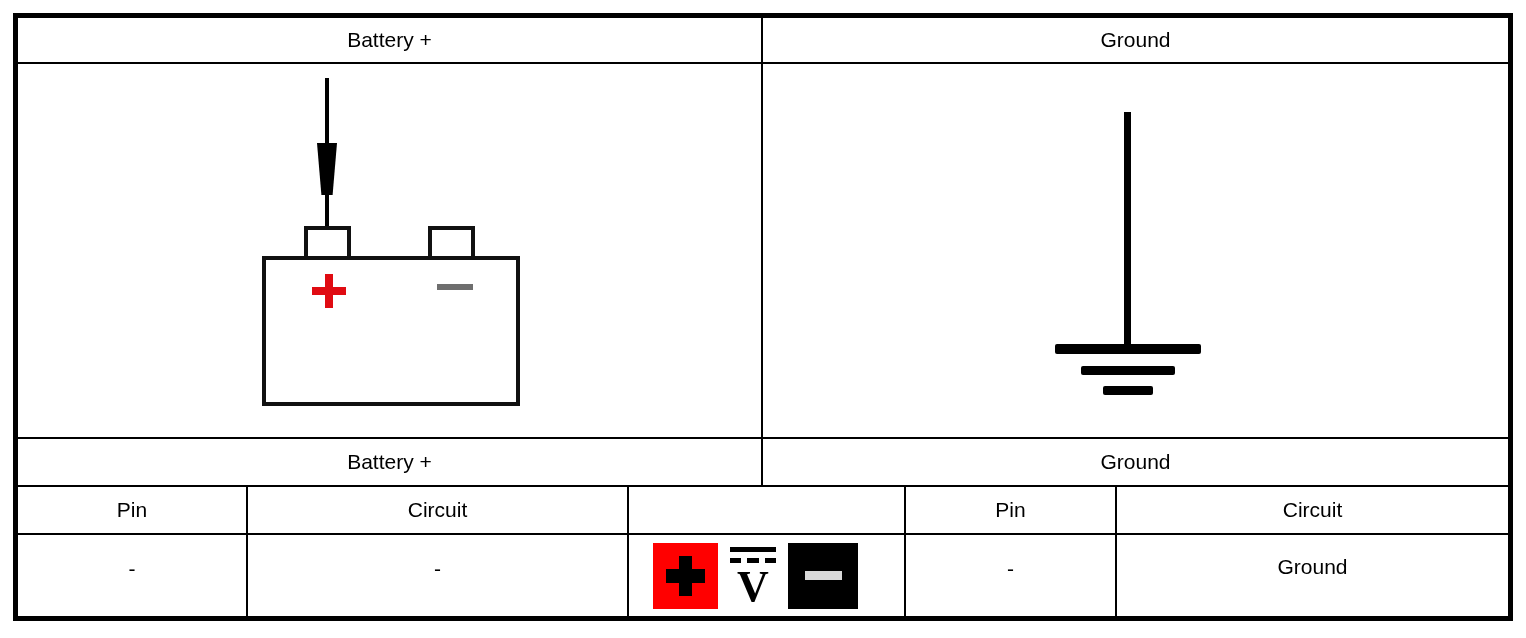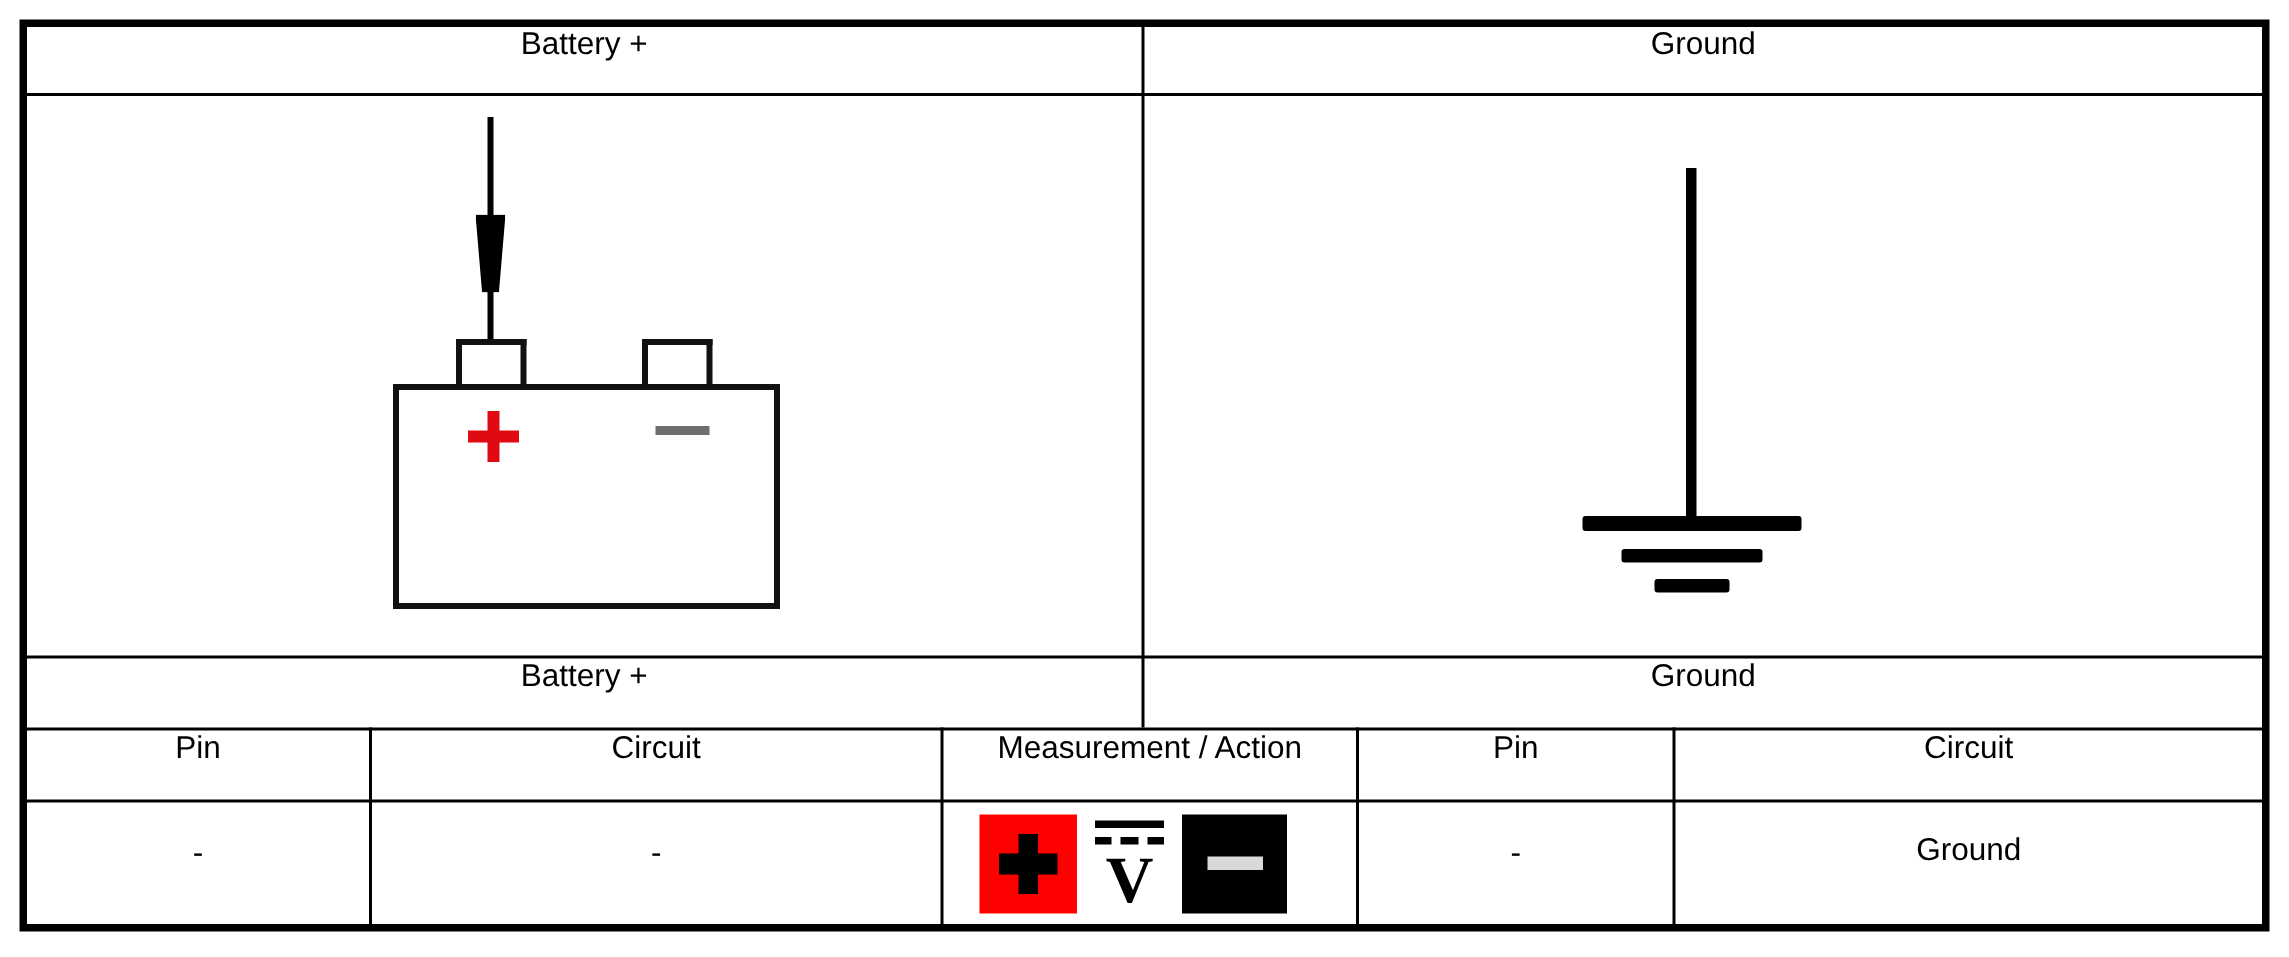--- a/index.html
+++ b/index.html
@@ -29,21 +29,21 @@
   }
 
   
   .hline{position:absolute;background:#000000;height:2px;}
   .vline{position:absolute;background:#000000;width:2px;}
 
   
   .cell{
     position:absolute;
     display:flex;
-    align-items:flex-start;
+    align-items:center;
     justify-content:center;
     font-size:21px;
     line-height:1.1;
     color:#000000;
     text-align:center;
     box-sizing:border-box;
     white-space:nowrap;
   }
 
   
@@ -148,23 +148,20 @@
     <div class="cell" style="left:745px;top:421px;width:745px;height:46px;">
       <span>Ground</span>
     </div>
 
     <div class="cell" style="left:0px;top:469px;width:228px;height:46px;">
       <span>Pin</span>
     </div>
     <div class="cell" style="left:230px;top:469px;width:379px;height:46px;">
       <span>Circuit</span>
     </div>
-    <div class="cell" style="left:611px;top:469px;width:275px;height:46px;">
-      <span>Measurement / Action</span>
-    </div>
     <div class="cell" style="left:888px;top:469px;width:209px;height:46px;">
       <span>Pin</span>
     </div>
     <div class="cell" style="left:1099px;top:469px;width:391px;height:46px;">
       <span>Circuit</span>
     </div>
 
     <div class="cell" style="left:0px;top:517px;width:228px;height:81px;align-items:flex-start;padding-top:22px;">
       <span>-</span>
     </div>

